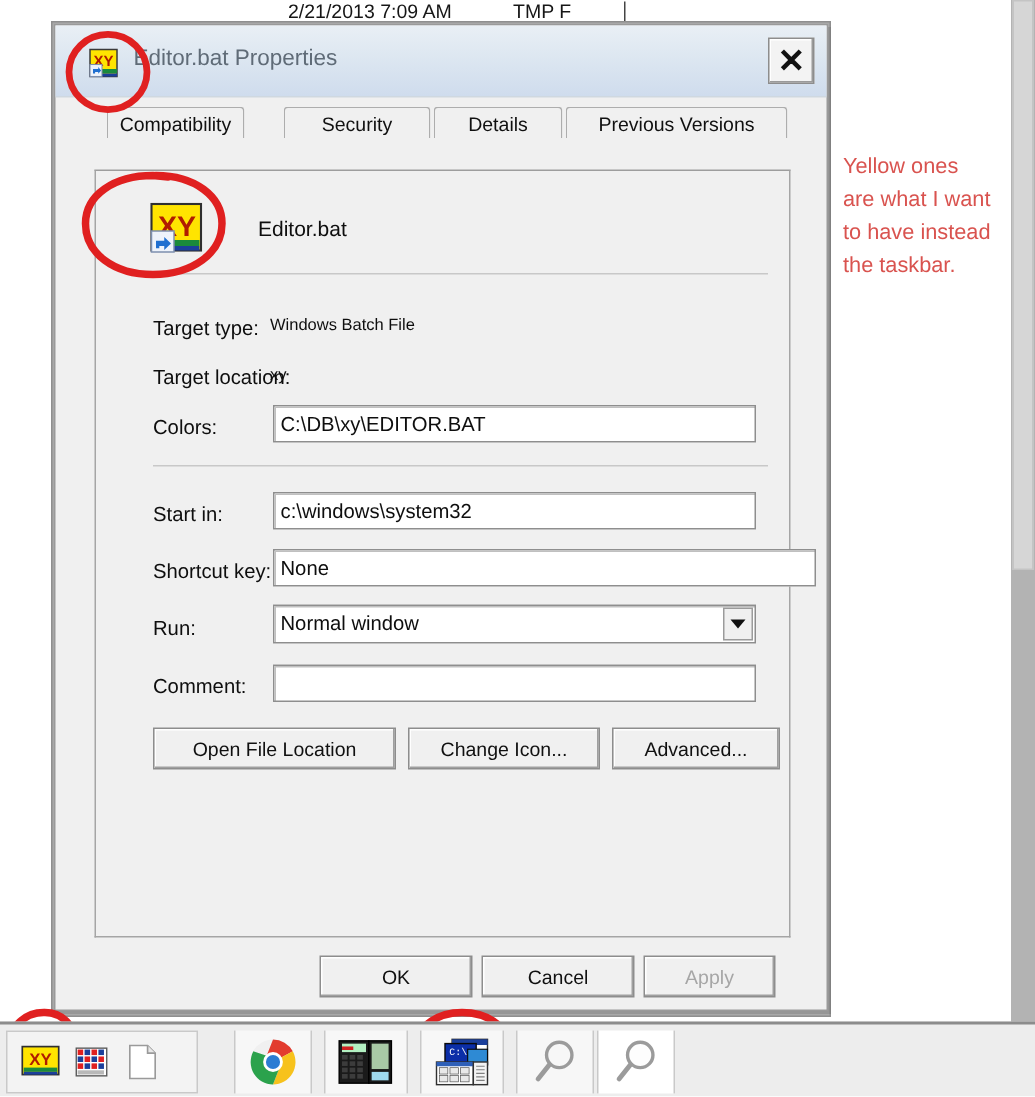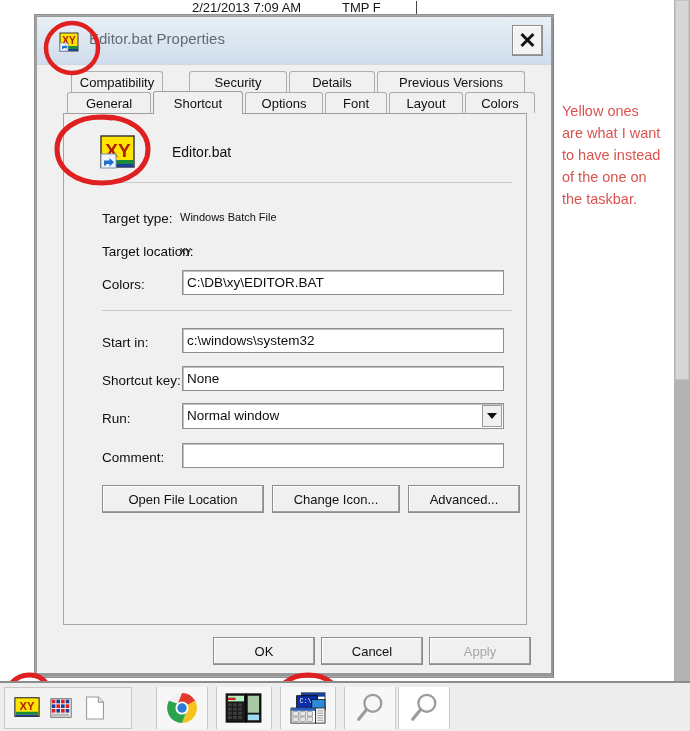--- a/index.html
+++ b/index.html
@@ -375,40 +375,20 @@
         <div class="tab" style="left:126px; width:98px;">
           <span>Security</span>
         </div>
         <div class="tab" style="left:226px; width:86px;">
           <span>Details</span>
         </div>
         <div class="tab" style="left:314px; width:148px;">
           <span>Previous Versions</span>
         </div>
       </div>
-      <div class="tabrow row2">
-        <div class="tab" style="left:4px; width:84px;">
-          <span>General</span>
-        </div>
-        <div class="tab selected" style="left:90px; width:90px; height:23px; top:-1px;">
-          <span>Shortcut</span>
-        </div>
-        <div class="tab" style="left:182px; width:78px;">
-          <span>Options</span>
-        </div>
-        <div class="tab" style="left:262px; width:62px;">
-          <span>Font</span>
-        </div>
-        <div class="tab" style="left:326px; width:74px;">
-          <span>Layout</span>
-        </div>
-        <div class="tab" style="left:402px; width:70px;">
-          <span>Colors</span>
-        </div>
-      </div>
     </div>
 
     <div class="tabpanel">
 
       <div class="file-row">
         <div class="file-icon">
           <svg viewBox="0 0 36 36" width="36" height="36">
             <rect x="1" y="2" width="33" height="31" fill="#ffe400" stroke="#2f2f2f" stroke-width="1.4"></rect>
             <rect x="2" y="26" width="31" height="4" fill="#1a8a3c"></rect>
             <rect x="2" y="30" width="31" height="3" fill="#1b3f9b"></rect>
@@ -431,21 +411,21 @@
 
       <div class="field-label" style="left:38px; top:163px;">Colors:</div>
       <div class="textbox" style="left:118px; top:156px; width:322px; height:25px;">C:\DB\xy\EDITOR.BAT</div>
 
       <div class="hr" style="top:196px;"></div>
 
       <div class="field-label" style="left:38px; top:221px;">Start in:</div>
       <div class="textbox" style="left:118px; top:214px; width:322px; height:25px;">c:\windows\system32</div>
 
       <div class="field-label" style="left:38px; top:259px;">Shortcut key:</div>
-      <div class="textbox" style="left:118px; top:252px; width:322px; height:25px;">None</div>
+      <div class="textbox" style="left:118px; top:252px; width:362px; height:25px;">None</div>
 
       <div class="field-label" style="left:38px; top:297px;">Run:</div>
       <div class="combo" style="left:118px; top:289px; width:322px; height:26px;">
         <span class="combo-text">Normal window</span>
         <span class="combo-arrow-btn">
           <span class="combo-arrow"></span>
         </span>
       </div>
 
       <div class="field-label" style="left:38px; top:336px;">Comment:</div>
@@ -461,30 +441,29 @@
         <span>Advanced...</span>
       </div>
     </div>
 
     <div class="btn" style="left:284px; top:620px; width:102px; height:28px;">
       <span>Cancel</span>
     </div>
     <div class="btn" style="left:176px; top:620px; width:102px; height:28px;">
       <span>OK</span>
     </div>
-    <div class="btn disabled" style="left:392px; top:620px; width:102px; height:28px;">
+    <div class="btn disabled" style="left:392px; top:620px; width:88px; height:28px;">
       <span>Apply</span>
     </div>
   </div>
 
   <div class="note">
     <div>Yellow ones</div>
     <div>are what I want</div>
     <div>to have instead</div>
-    <div>of  the one on</div>
     <div>the taskbar.</div>
   </div>
 
   <svg class="ink" style="left:41px; top:19px; width:62px; height:58px;" viewBox="0 0 62 58">
     <ellipse cx="31" cy="29" rx="26" ry="25" fill="none" stroke="#e02020" stroke-width="4.5" stroke-linecap="round"></ellipse>
   </svg>
 
   <svg class="ink" style="left:52px; top:113px; width:100px; height:74px;" viewBox="0 0 100 74">
     <path d="M52 4 C78 4 96 18 96 36 C96 56 76 70 50 70 C24 70 5 56 5 36 C5 17 24 4 50 4 L60 5" fill="none" stroke="#e02020" stroke-width="5" stroke-linecap="round"></path>
   </svg>

